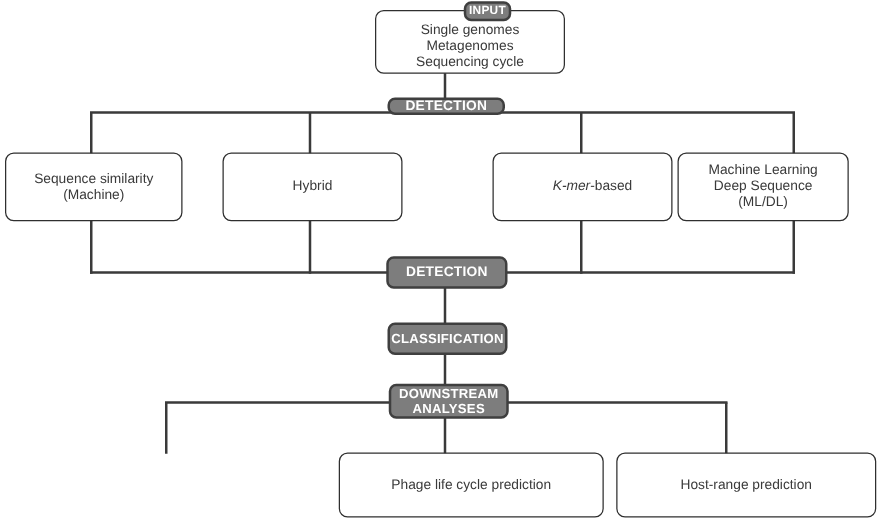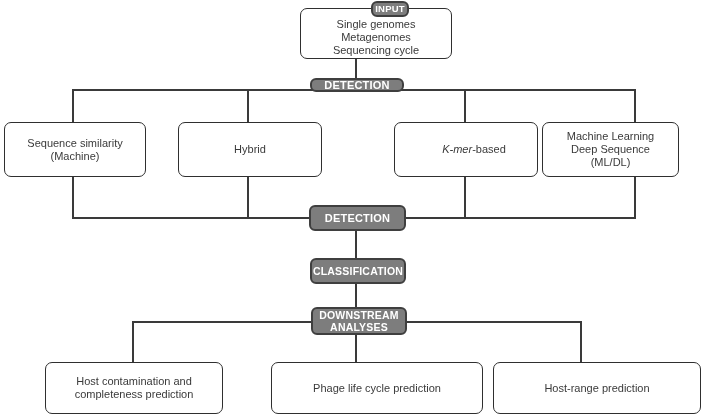--- a/index.html
+++ b/index.html
@@ -101,24 +101,20 @@
     <div>Deep Sequence</div>
     <div>(ML/DL)</div>
   </div>
 
   <div class="badge" style="left:309px; top:205px; width:97px; height:26px;">DETECTION</div>
 
   <div class="badge mid" style="left:310px; top:258px; width:96px; height:26px;">CLASSIFICATION</div>
 
   <div class="badge mid" style="left:311px; top:307px; width:96px; height:28px; padding:0 10px;">DOWNSTREAM ANALYSES</div>
 
-  <div class="box" style="left:45px; top:362px; width:178px; height:52px;">
-    <div>Host contamination and</div>
-    <div>completeness prediction</div>
-  </div>
 
   <div class="box" style="left:271px; top:362px; width:212px; height:52px;text-align:right;">
     <div>Phage life cycle prediction</div>
   </div>
 
   <div class="box" style="left:493px; top:362px; width:208px; height:52px;">
     <div>Host-range prediction</div>
   </div>
 
 </div>

